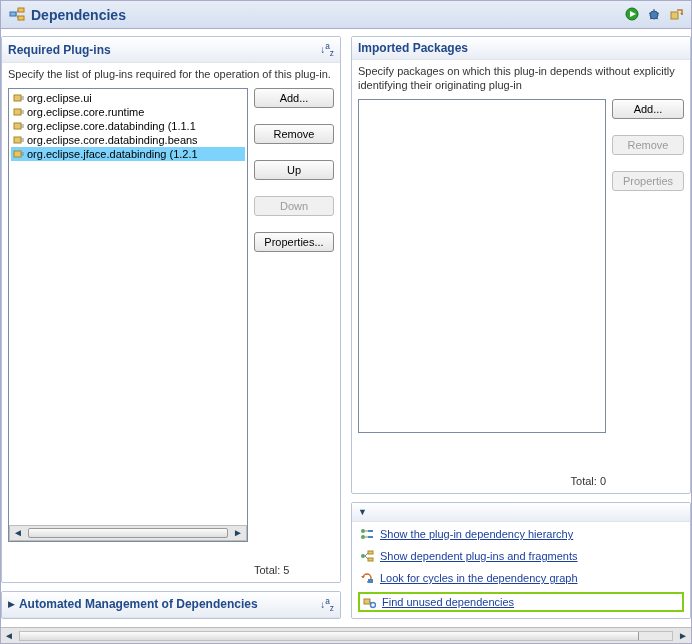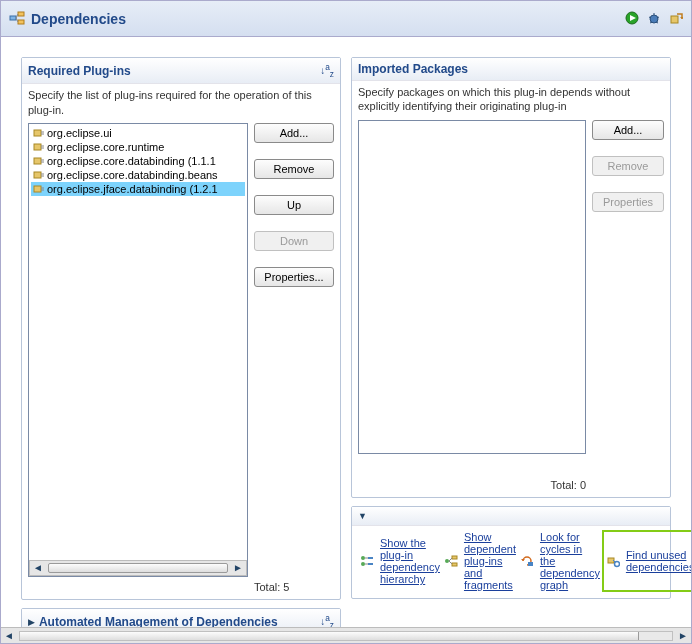--- a/index.html
+++ b/index.html
@@ -13,40 +13,41 @@
     border: 1px solid #aac;
     display: flex;
     flex-direction: column;
   }
   .title-bar {
     background: linear-gradient(#e6edf7, #d5dff0);
     border-bottom: 1px solid #aac;
     padding: 4px 8px;
     display: flex;
     align-items: center;
-    height: 36px;
+    height: 28px;
   }
   .title-bar .icon-plugin {
     margin-right: 6px;
   }
   .title-bar h1 {
     font-size: 14px;
     color: #224a8a;
     font-weight: bold;
     flex: 1;
   }
   .title-actions { display: flex; gap: 8px; }
   .title-actions span { cursor: pointer; }
 
   .main-content {
     flex: 1;
     display: flex;
-    padding: 20px;
+    padding: 0;
     gap: 10px;
     overflow: hidden;
+    margin-top: 7px;
   }
   .col {
     display: flex;
     flex-direction: column;
     flex: 1;
     min-width: 0;
   }
   .section {
     border: 1px solid #b8c5d9;
     border-radius: 2px;
@@ -171,21 +172,21 @@
   }
   .hscroll .thumb {
     flex: 1;
     margin: 0 2px;
     height: 10px;
     background: linear-gradient(#fcfcfc, #dedede);
     border: 1px solid #9a9a9a;
     border-radius: 2px;
   }
 
-  .link-list { display: flex; flex-direction: row; }
+  .link-list { display: flex; flex-direction: column; gap: 6px; }
   .link-row {
     display: flex;
     align-items: center;
     gap: 6px;
     padding: 1px 2px;
   }
   .link-row.highlighted {
     border: 2px solid #84cc16;
   }
   .link-row a {

